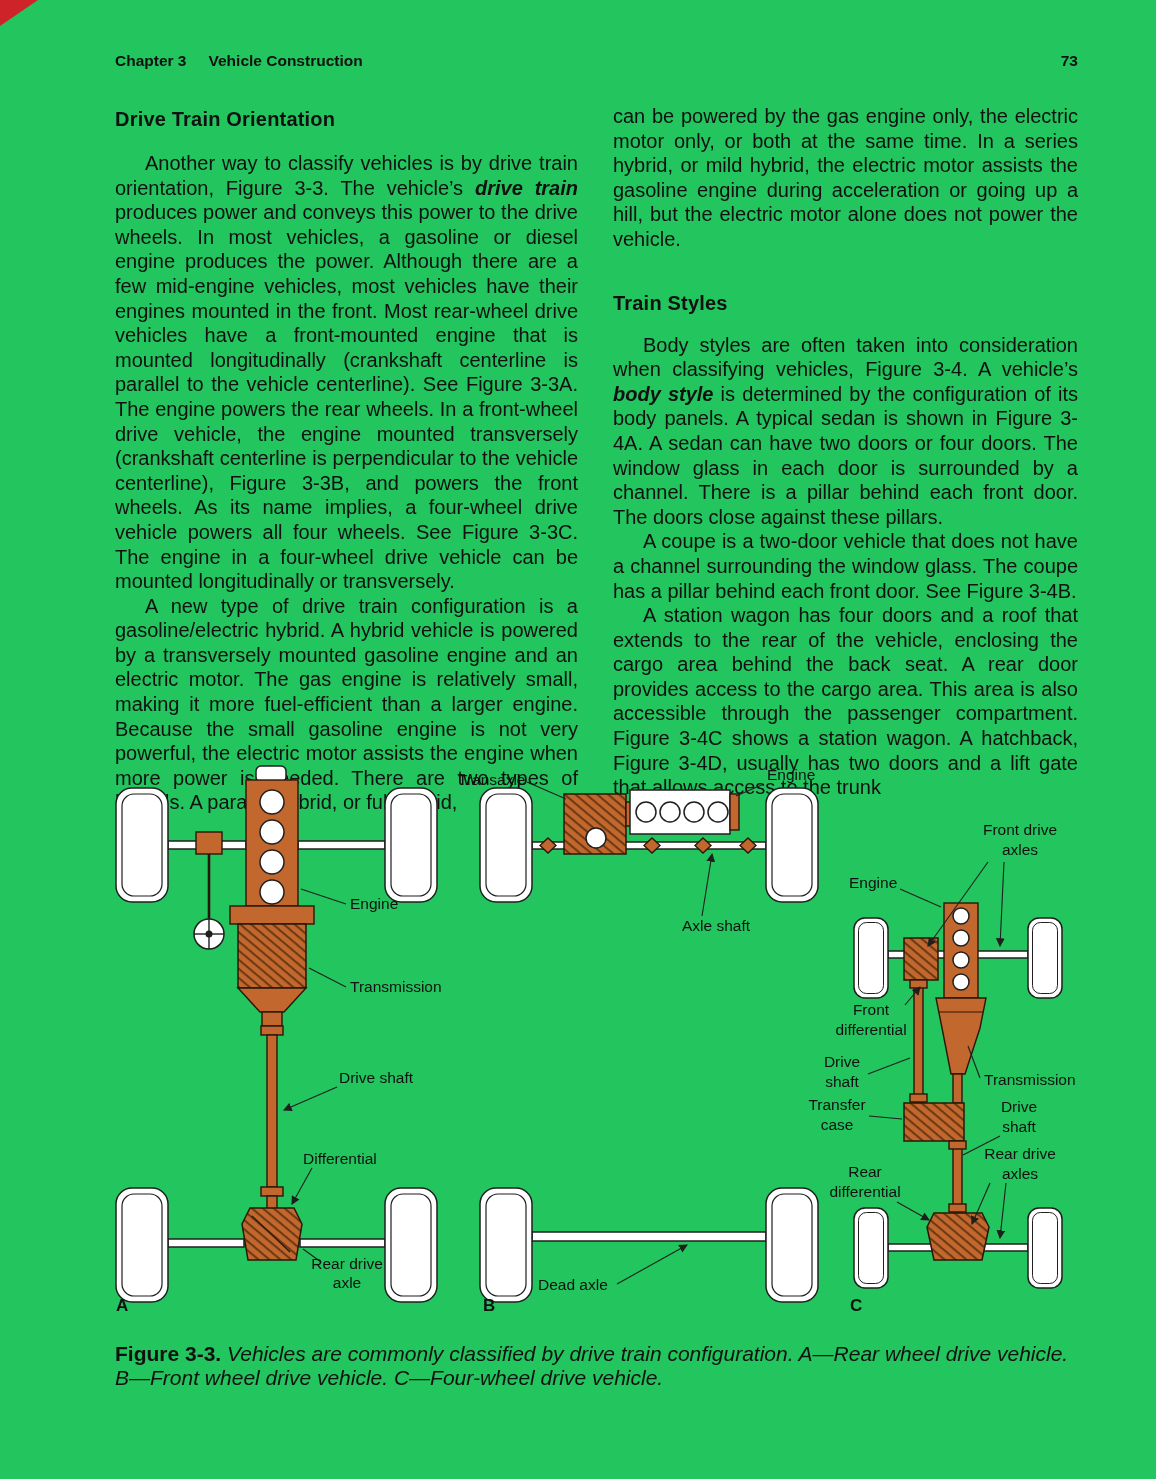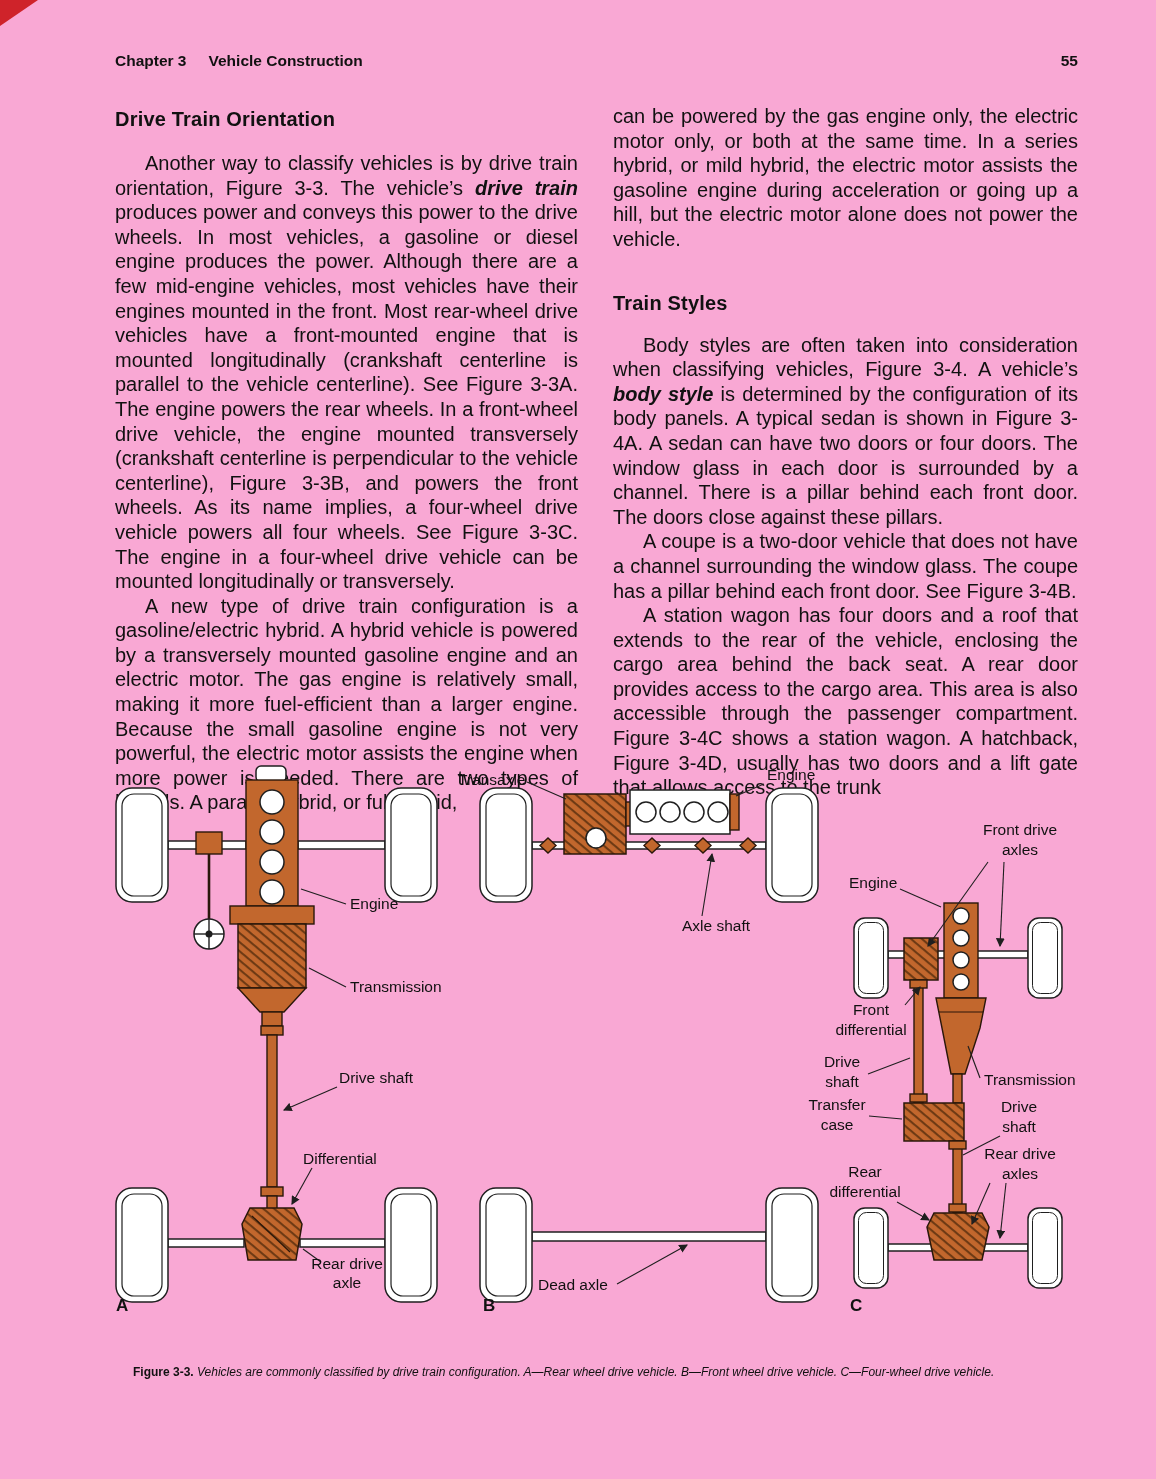--- a/index.html
+++ b/index.html
@@ -3,39 +3,39 @@
 <meta charset="utf-8">
 <style>
   :root{
     --component-orange:#c2672d;
     --hatch-dark:#6e3a14;
     --accent-red:#cf232a;
     --ink:#111111;
   }
   *{box-sizing:border-box;}
   html,body{margin:0;padding:0;background:#ffffff;}
-  .page{position:relative;width:1156px;height:1479px;background:#f9a8d4;
+  .page{position:relative;width:1156px;height:1479px;background:#22c55e;
         font-family:"Liberation Sans",sans-serif;color:var(--ink);overflow:hidden;}
   .corner-accent{position:absolute;top:0;left:0;width:0;height:0;
         border-top:26px solid var(--accent-red);border-right:38px solid transparent;}
   .runhead{position:absolute;top:52px;left:115px;width:963px;display:flex;
         justify-content:space-between;font-weight:bold;font-size:15.5px;line-height:17px;}
   .runhead-left .chap{margin-right:22px;}
   .col{position:absolute;top:104px;}
   .col-left{left:115px;width:463px;}
   .col-right{left:613px;width:465px;}
   .h1{font-size:20px;font-weight:bold;margin:0 0 17px 0;line-height:30px;letter-spacing:.2px;}
   .h1-body-styles{margin-top:36px;margin-bottom:15px;}
   .col p{margin:0;font-size:20px;line-height:24.6px;text-align:justify;}
   .col p.indent{text-indent:30px;}
   .b{font-weight:normal;}
   .bi{font-weight:bold;font-style:italic;}
   .fig{position:absolute;left:0;top:758px;width:1156px;height:572px;margin:0;}
-  .caption{position:absolute;left:115px;top:1342px;width:958px;margin:18px;
-        font-size:12px;line-height:24px;font-style:italic;}
+  .caption{position:absolute;left:115px;top:1342px;width:958px;margin:0;
+        font-size:21px;line-height:24px;font-style:italic;}
   .cap-label{font-weight:bold;font-style:normal;}
   
   .fig text{font-family:"Liberation Sans",sans-serif;}
   .flabel{font-size:15.5px;fill:#111;}
   .fletter{font-size:17px;font-weight:bold;fill:#111;}
   .mid{text-anchor:middle;}
   .wht{fill:#fff;stroke:#1f1f1f;stroke-width:1.5;}
   .comp{fill:var(--component-orange);stroke:#2a170a;stroke-width:1.4;}
   .hatched{fill:url(#hatchp);stroke:#2a170a;stroke-width:1.5;}
   .lead{stroke:#1f1f1f;stroke-width:1.1;fill:none;}
@@ -45,21 +45,21 @@
 <body>
 
 <div class="page">
 
   <div class="corner-accent"></div>
 
   <header class="runhead">
     <div class="runhead-left">
       <span class="chap">Chapter 3</span><span>Vehicle Construction</span>
     </div>
-    <span>55</span>
+    <span>73</span>
   </header>
 
   <section class="col col-left">
     <h1 class="h1">Drive Train Orientation</h1>
     <p class="indent"><span>Another way to classify vehicles is by drive train orientation, </span><span class="b">Figure 3-3</span><span>. The vehicle’s </span><span class="bi">drive train</span><span> produces power and conveys this power to the drive wheels. In most vehicles, a gasoline or diesel engine produces the power. Although there are a few mid-engine vehicles, most vehicles have their engines mounted in the front. Most rear-wheel drive vehicles have a front-mounted engine that is mounted longitudinally (crankshaft centerline is parallel to the vehicle centerline). See Figure 3-3A. The engine powers the rear wheels. In a front-wheel drive vehicle, the engine mounted transversely (crankshaft centerline is perpendicular to the vehicle centerline), Figure 3-3B, and powers the front wheels. As its name implies, a four-wheel drive vehicle powers all four wheels. See Figure 3-3C. The engine in a four-wheel drive vehicle can be mounted longitudinally or transversely.</span></p>
     <p class="indent">A new type of drive train configuration is a gasoline/electric hybrid. A hybrid vehicle is powered by a transversely mounted gasoline engine and an electric motor. The gas engine is relatively small, making it more fuel-efficient than a larger engine. Because the small gasoline engine is not very powerful, the electric motor assists the engine when more power is needed. There are two types of hybrids. A parallel hybrid, or full hybrid,</p>
   </section>
 
   <section class="col col-right">
     <p>can be powered by the gas engine only, the electric motor only, or both at the same time. In a series hybrid, or mild hybrid, the electric motor assists the gasoline engine during acceleration or going up a hill, but the electric motor alone does not power the vehicle.</p>

